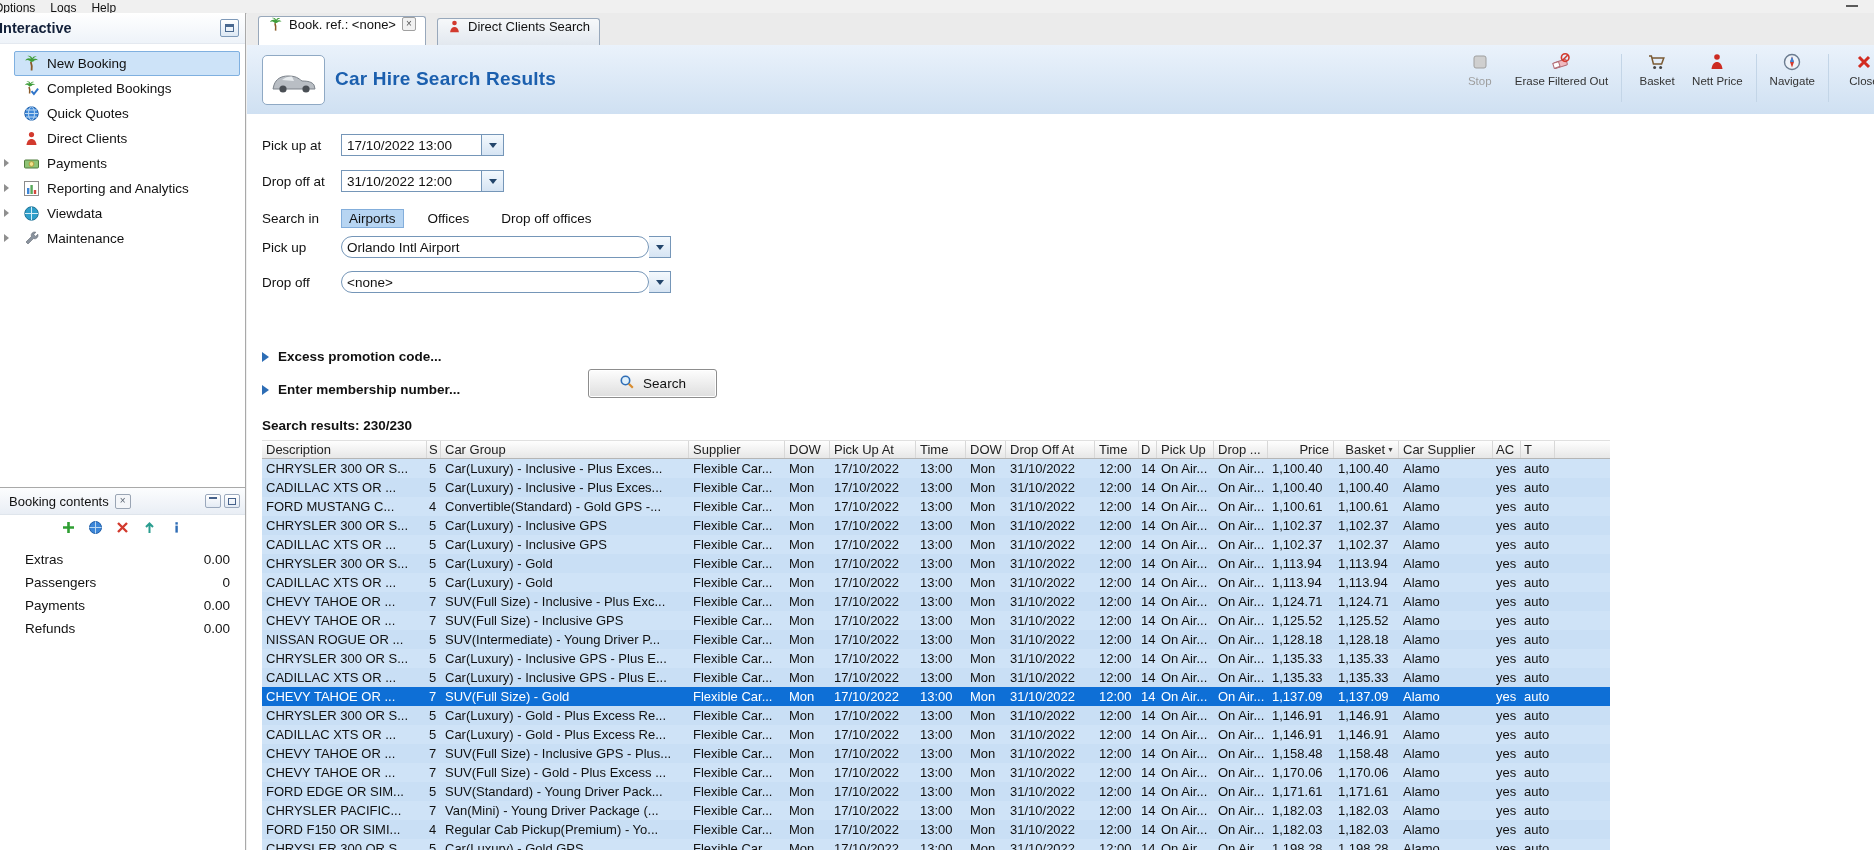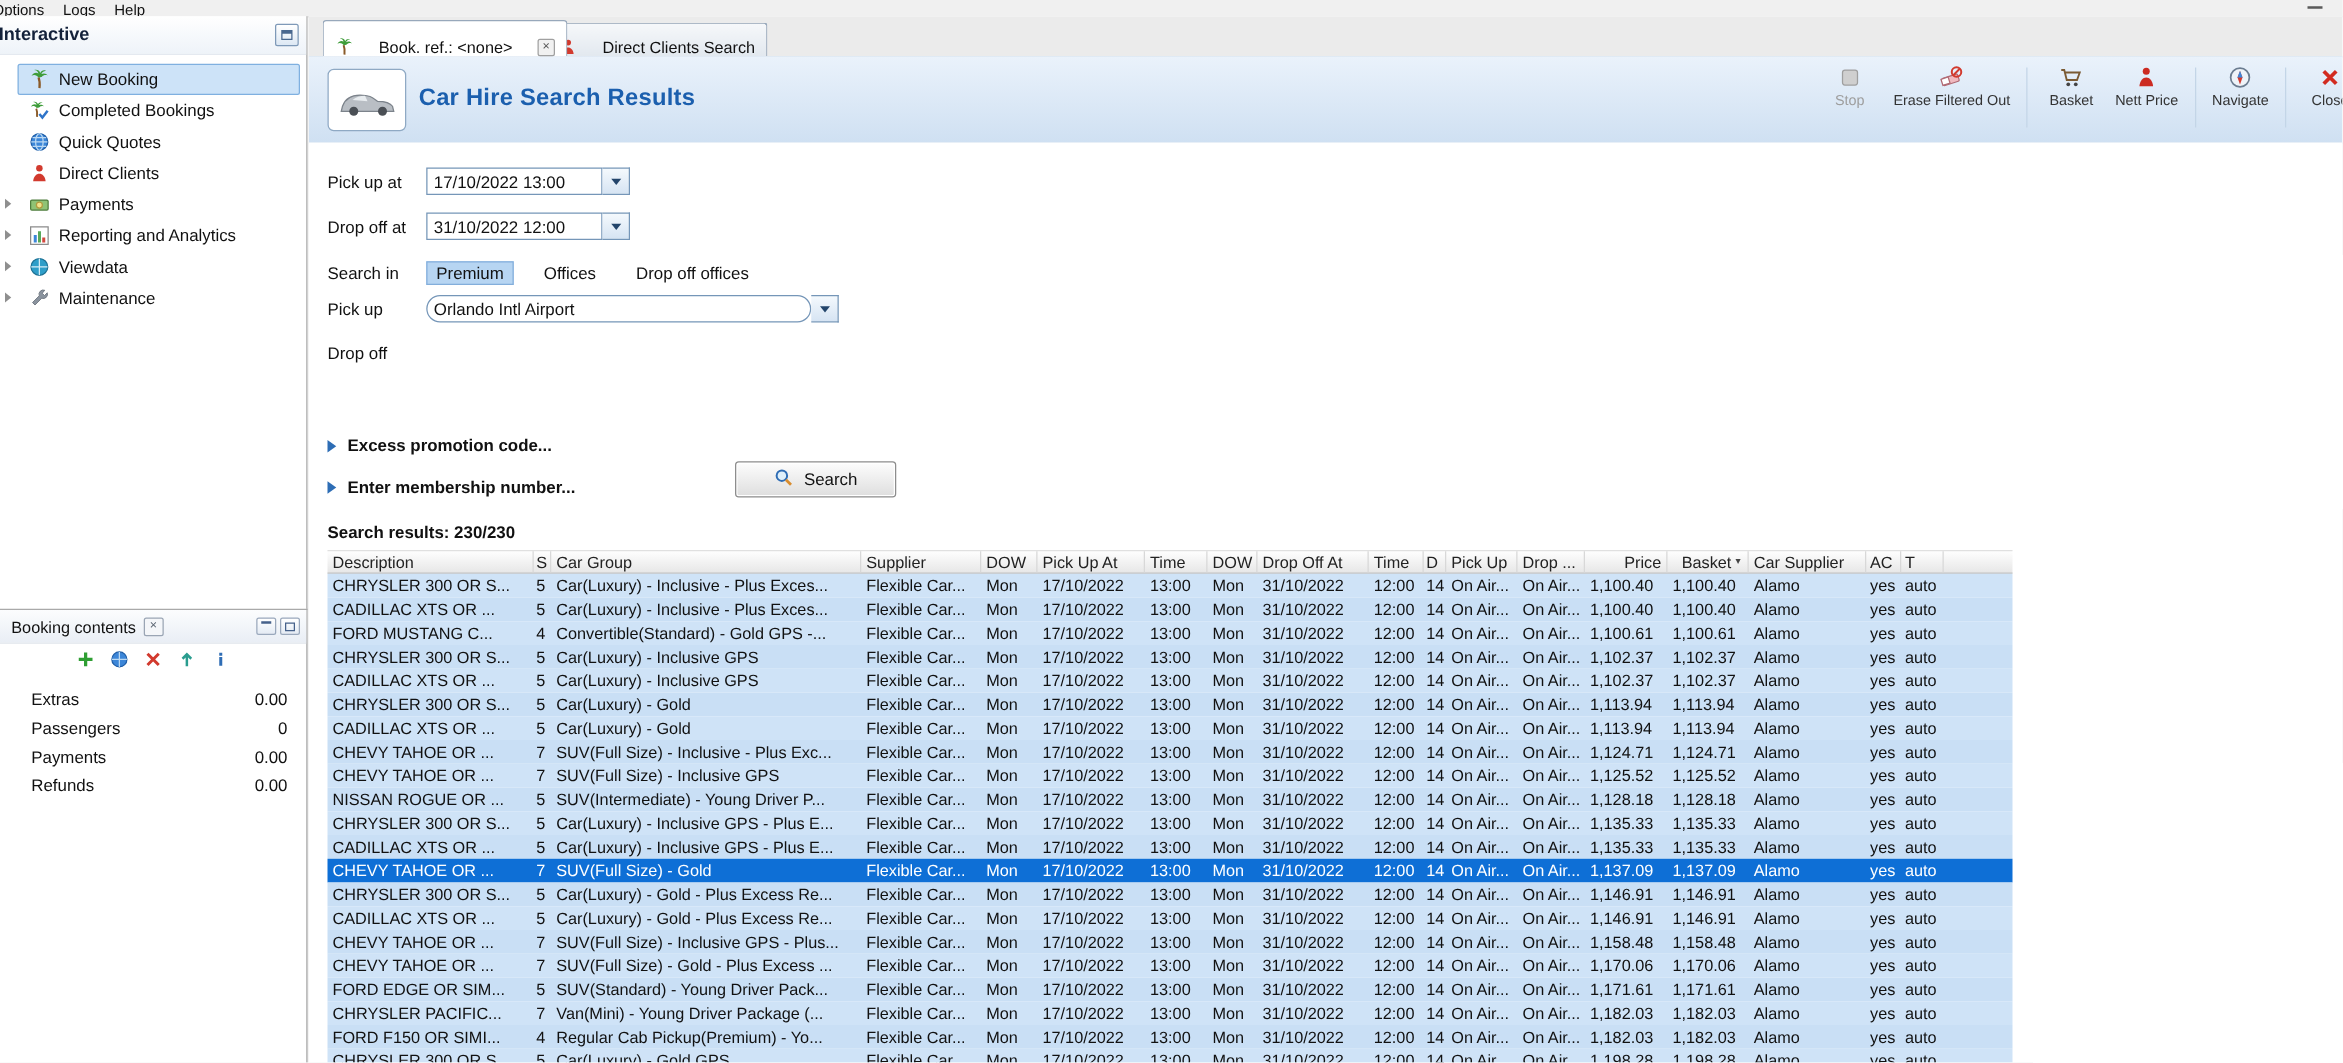--- a/index.html
+++ b/index.html
@@ -48,21 +48,21 @@
   .bc-toolbar{height:25px;display:flex;align-items:center;justify-content:center;gap:12px;}
   .bc-icon{width:15px;height:15px;display:block;}
   .bc-rows{padding-top:8px;}
   .bc-row{display:flex;justify-content:space-between;align-items:center;height:23px;
           padding:0 15px 0 25px;font-size:13.5px;}
 
   
   .main{position:absolute;left:247px;top:13px;right:0;bottom:0;background:#fff;overflow:hidden;}
 
   .tabbar{position:absolute;top:0;left:0;right:0;height:32px;background:#ebebeb;border-bottom:1px solid #b3c6da;}
-  .tab{position:absolute;bottom:0;height:27px;display:flex;align-items:flex-end;gap:20px;padding:0 9px;
+  .tab{position:absolute;bottom:0;height:27px;display:flex;align-items:flex-start;gap:6px;padding:0 9px;
        border:1px solid #98a8bb;border-bottom:none;border-radius:3px 3px 0 0;
        background:linear-gradient(#f6f8fa,#e2e8ef);font-size:13px;box-sizing:border-box;}
   .tab.active{background:#fff;height:29px;z-index:2;}
   .tab1{left:11px;}
   .tab2{left:190px;}
   .tab-icn{width:15px;height:15px;flex:none;}
   .tab-close{width:14px;height:14px;border:1px solid #a0a0a0;border-radius:2px;background:#f1f1f1;
              color:#555;font-size:10px;line-height:12px;text-align:center;box-sizing:border-box;}
   .tab-close::after{content:"×";}
 
@@ -396,36 +396,42 @@
         <span class="combo">
           <span class="combo-text w-date">31/10/2022 12:00</span>
           <span class="combo-btn">
               <span class="arr"></span>
             </span>
         </span>
       </div>
       <div class="f-row" id="row-search-in">
         <span class="f-label">Search in</span>
         <span class="chips">
-          <span class="chip selected">Premium</span>
+          <span class="chip selected">Airports</span>
           <span class="chip">Offices</span>
           <span class="chip">Drop off offices</span>
         </span>
       </div>
       <div class="f-row" id="row-pickup">
         <span class="f-label">Pick up</span>
         <span class="combo">
           <span class="combo-text w-loc">Orlando Intl Airport</span>
           <span class="combo-btn">
               <span class="arr"></span>
             </span>
         </span>
       </div>
       <div class="f-row" id="row-dropoff">
         <span class="f-label">Drop off</span>
+        <span class="combo">
+          <span class="combo-text w-loc">&lt;none&gt;</span>
+          <span class="combo-btn">
+              <span class="arr"></span>
+            </span>
+        </span>
       </div>
       <div class="toggle" id="toggle-promo">
         <span class="tri"></span>
         <span>Excess promotion code...</span>
       </div>
       <div class="toggle" id="toggle-membership">
         <span class="tri"></span>
         <span>Enter membership number...</span>
       </div>
       <div class="search-btn">

